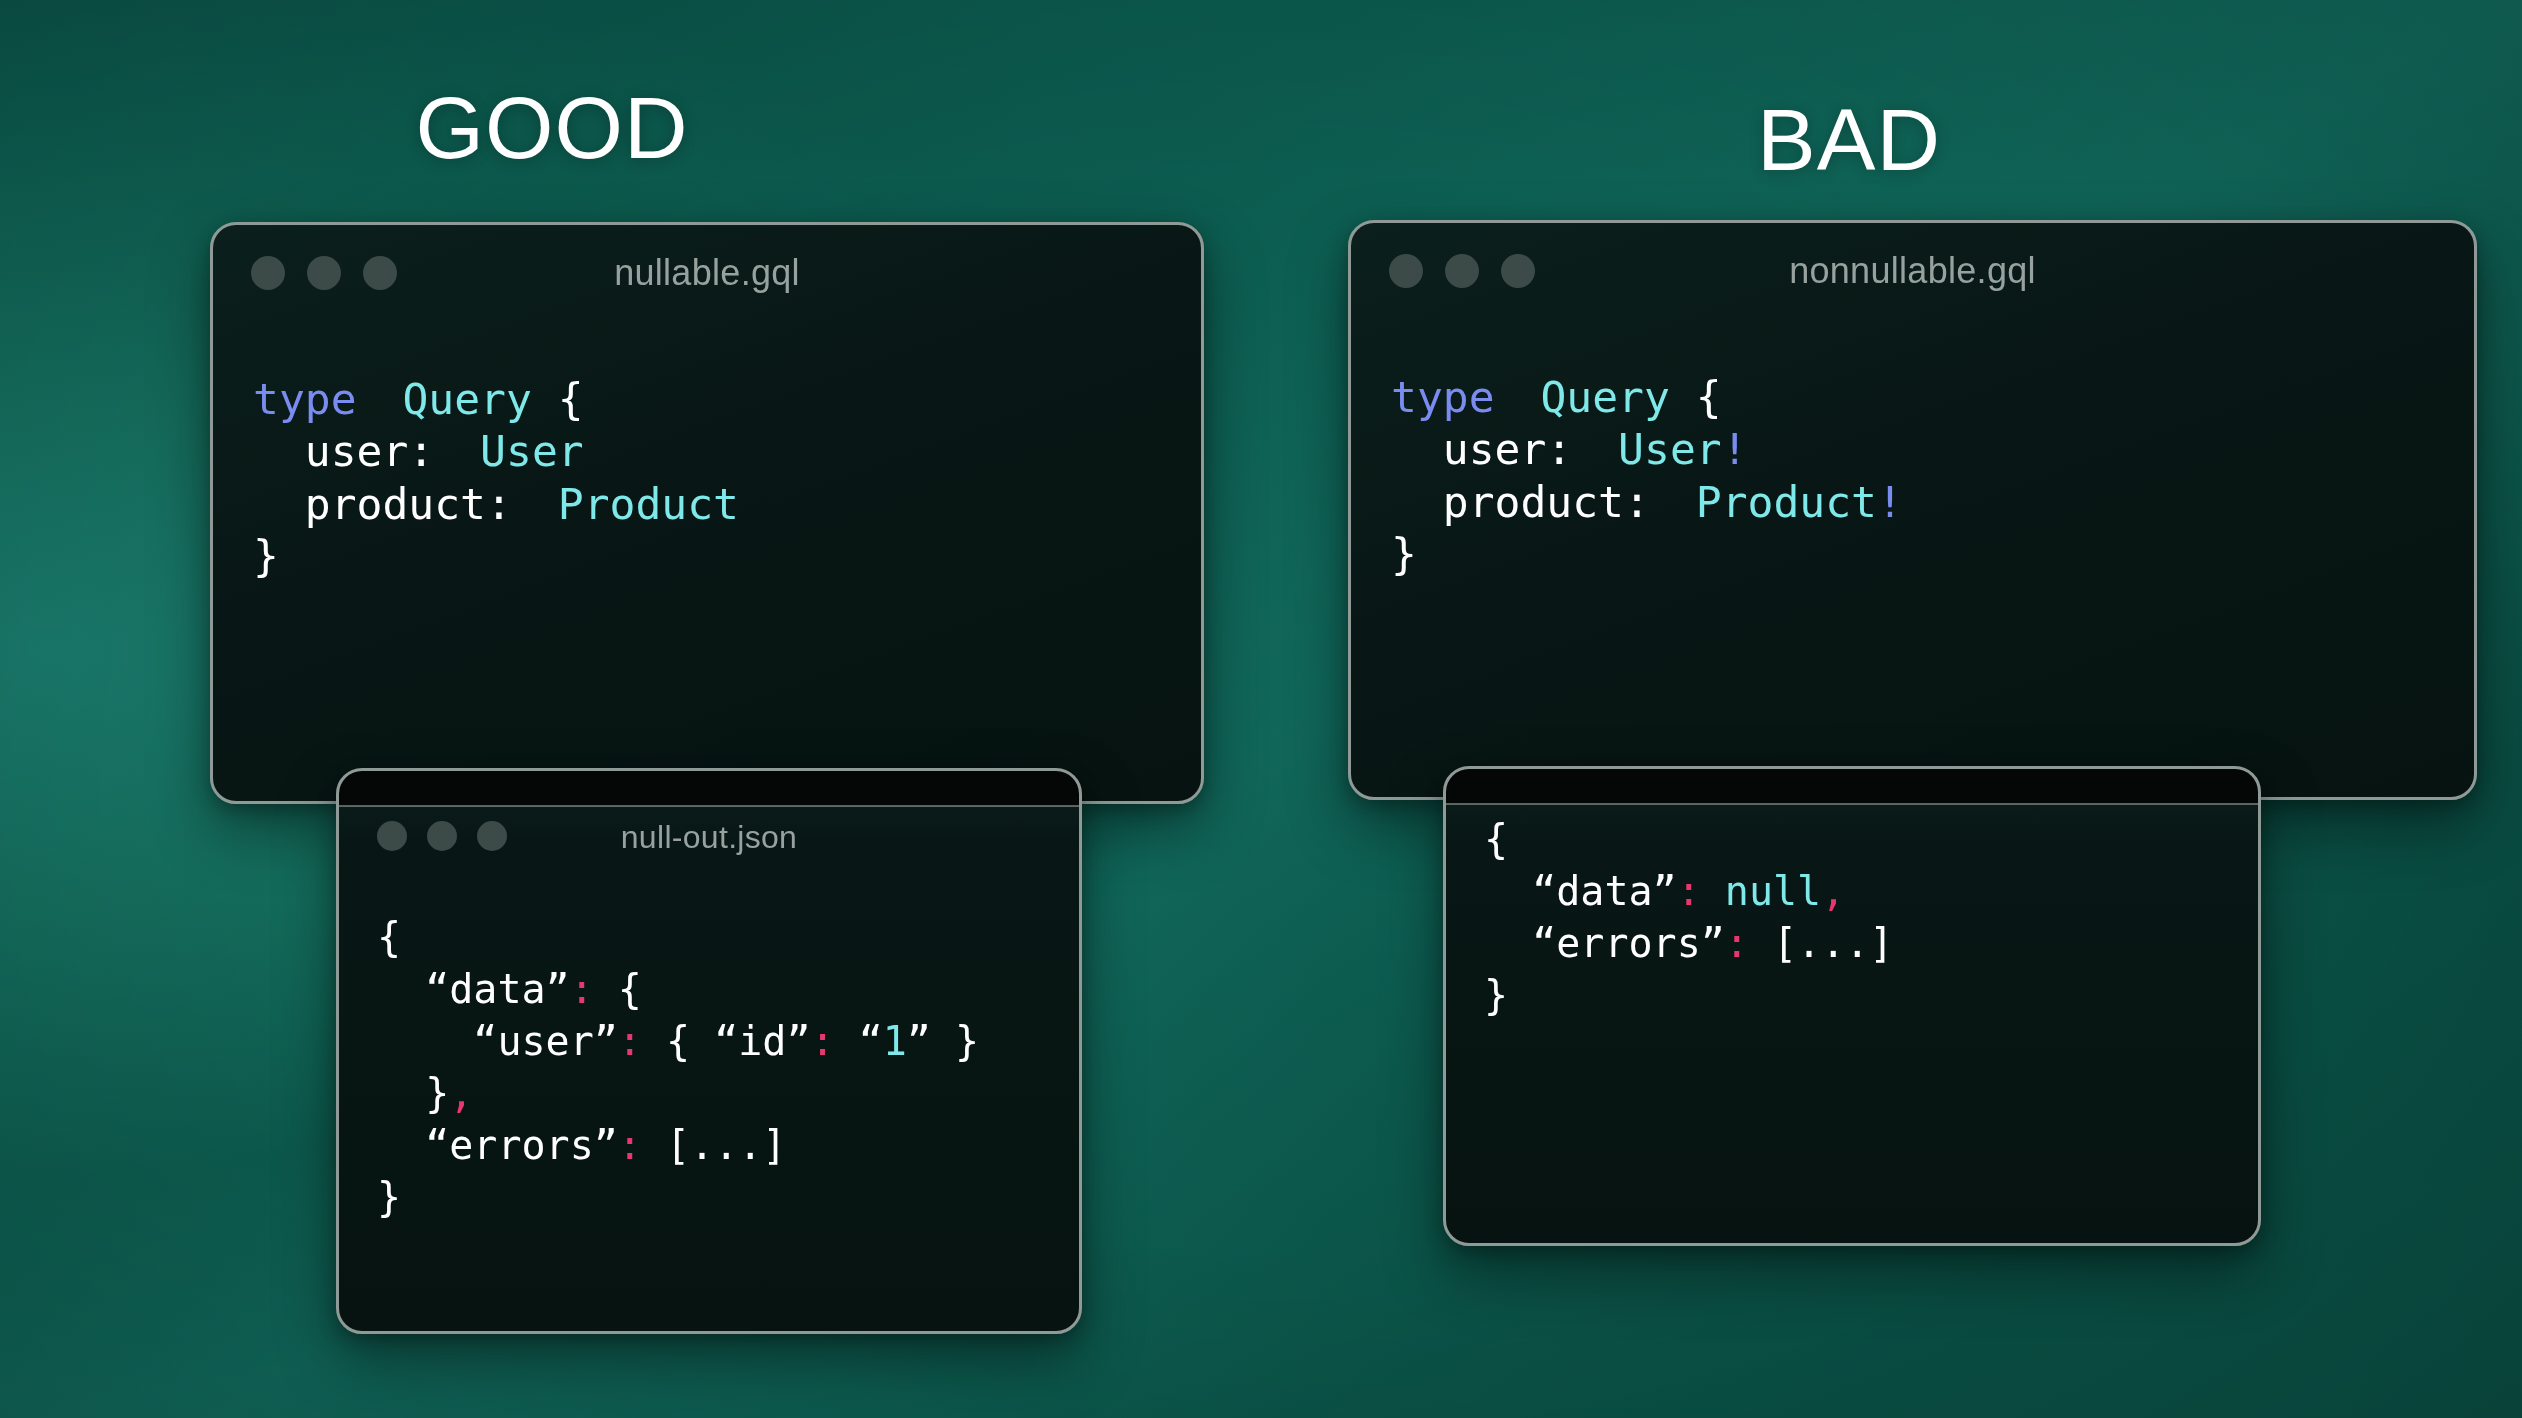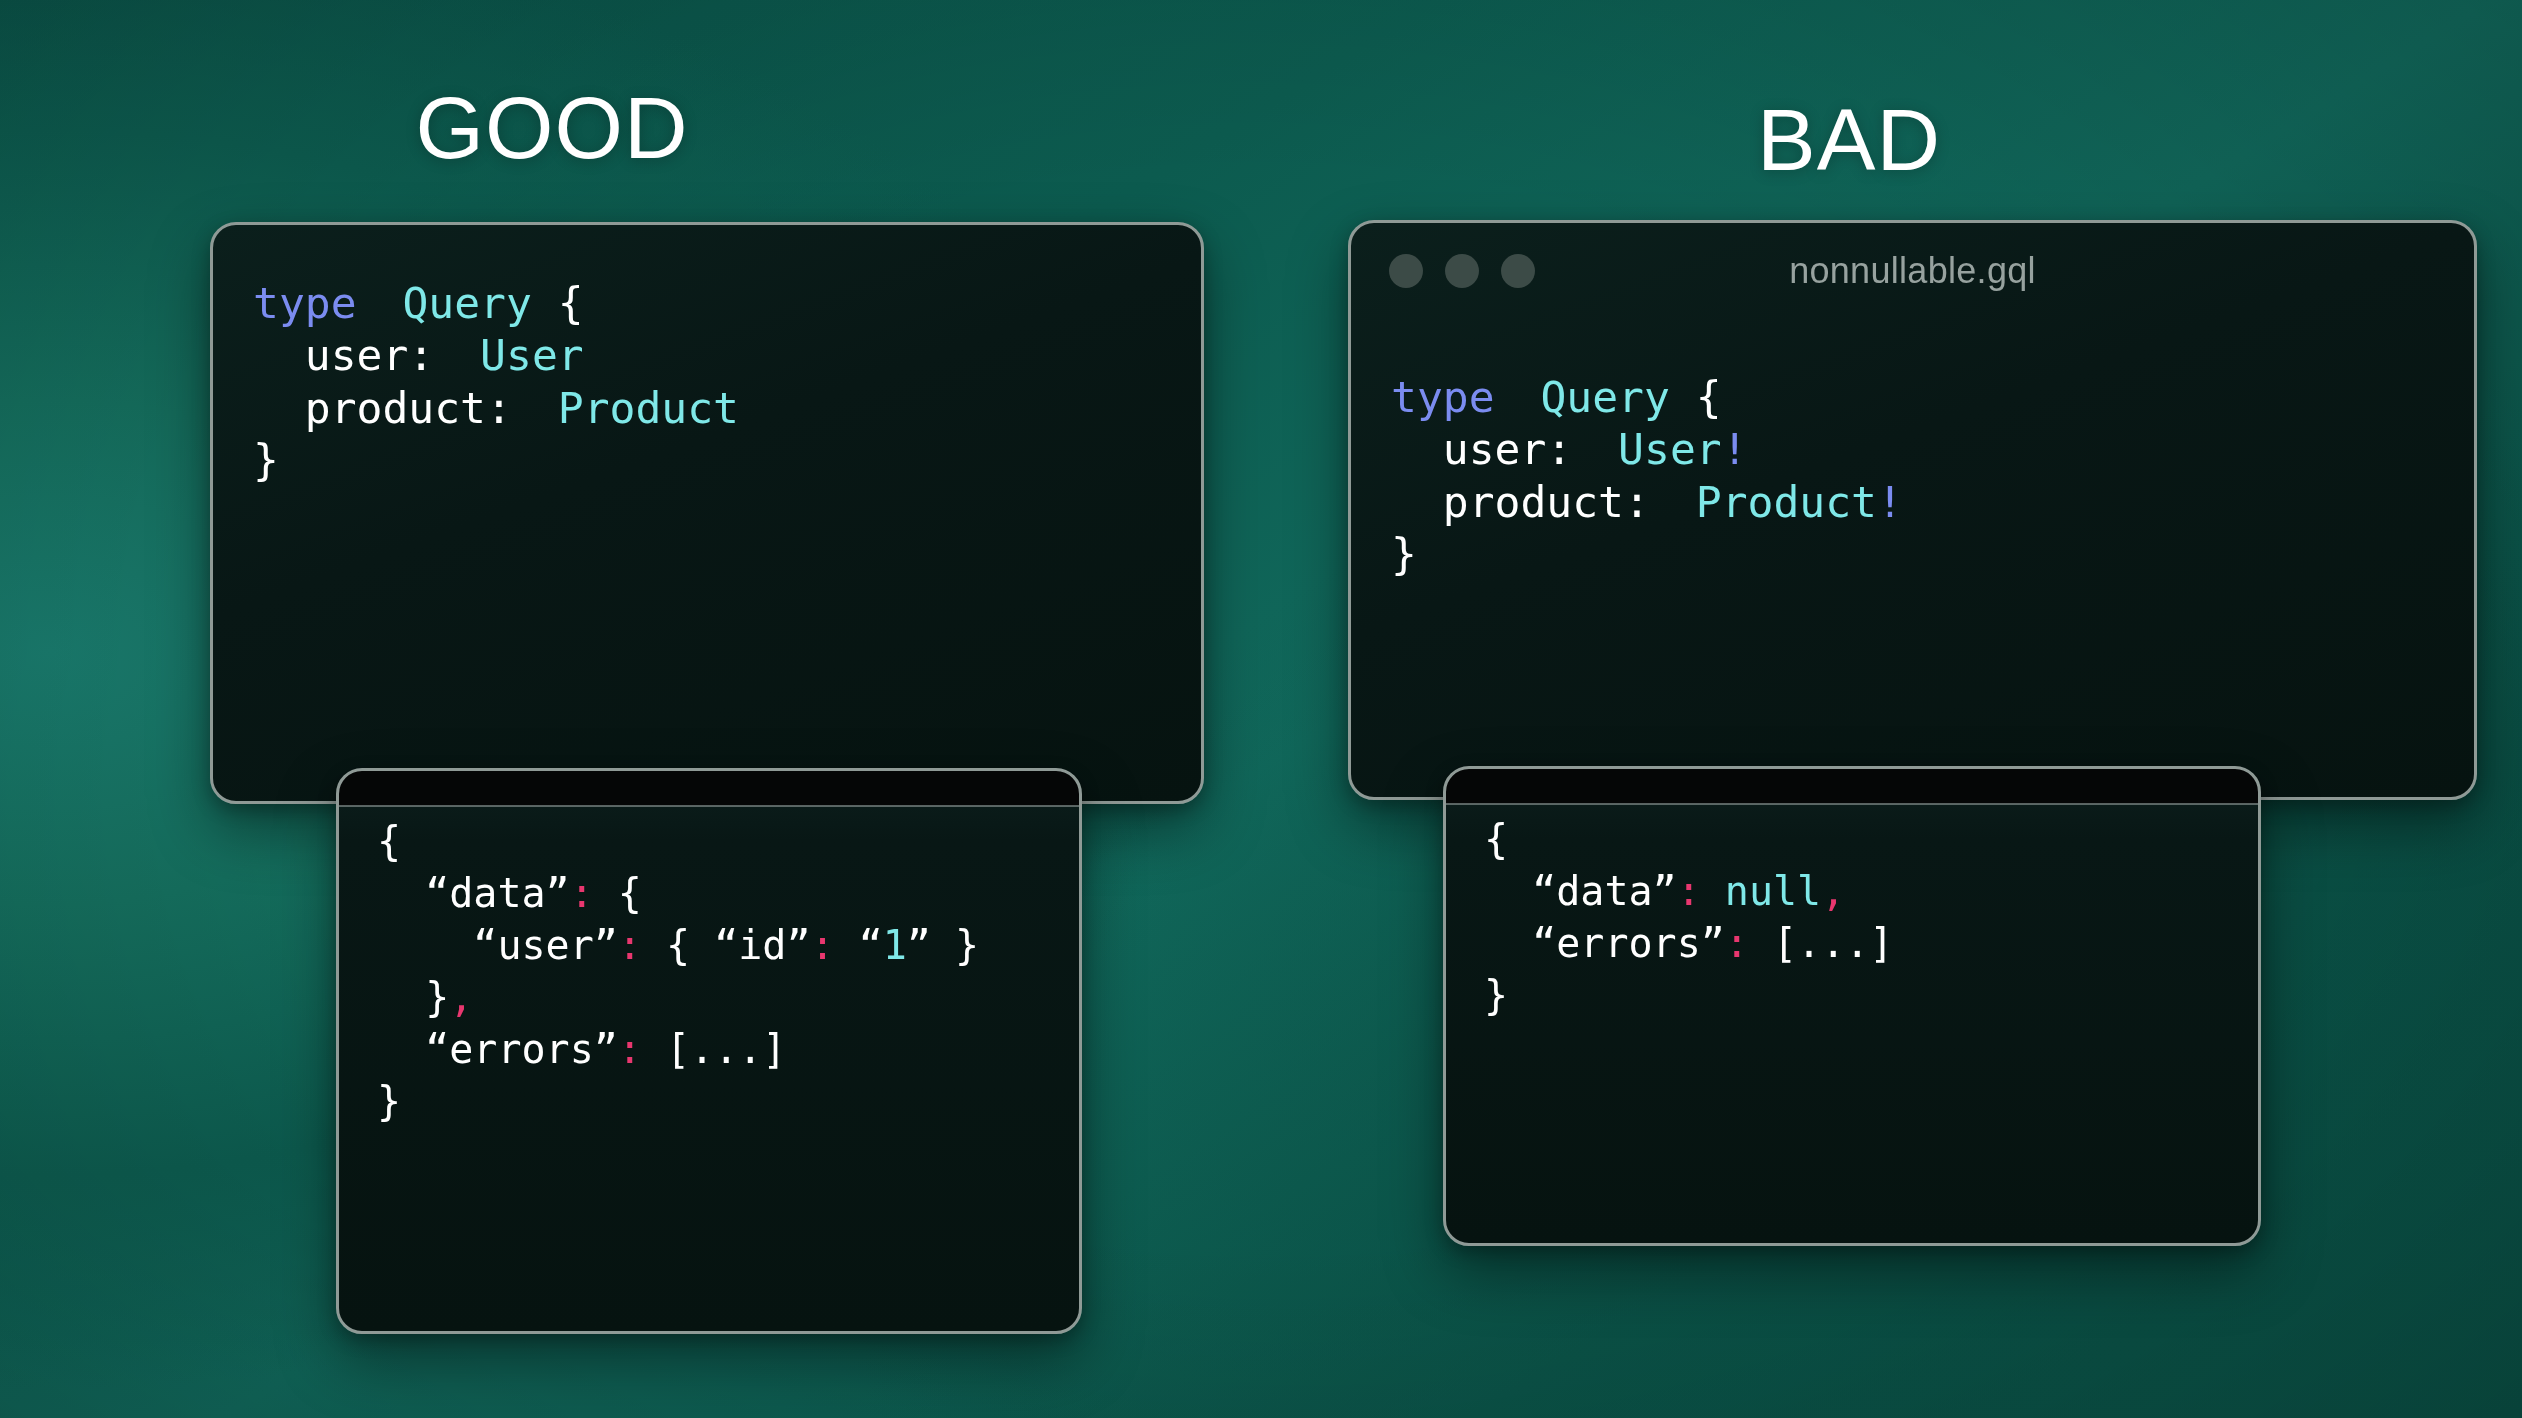--- a/index.html
+++ b/index.html
@@ -137,34 +137,50 @@
 <body>
 
 <div id="bg-base"></div>
 <div id="bg-vignette"></div>
 
 <div class="column-title" id="title-good">GOOD</div>
 
 <div class="column-title" id="title-bad">BAD</div>
 
 <div class="win win-gql" id="win-gql-good">
+  <div class="titlebar">
+    <div class="dots">
+      <span class="dot"></span>
+      <span class="dot"></span>
+      <span class="dot"></span>
+    </div>
+    <span class="filename">nullable.gql</span>
+  </div>
   <div class="code"><span class="line"><span class="tk-key">type</span><span class="tk-plain"> </span><span class="tk-type">Query</span><span class="tk-plain"> </span><span class="tk-punc">{</span></span><span class="line"><span class="tk-plain">  user: </span><span class="tk-type">User</span></span><span class="line"><span class="tk-plain">  product: </span><span class="tk-type">Product</span></span><span class="line"><span class="tk-punc">}</span></span></div>
 </div>
 
 <div class="win win-gql" id="win-gql-bad">
   <div class="titlebar">
     <div class="dots">
       <span class="dot"></span>
       <span class="dot"></span>
       <span class="dot"></span>
     </div>
     <span class="filename">nonnullable.gql</span>
   </div>
   <div class="code"><span class="line"><span class="tk-key">type</span><span class="tk-plain"> </span><span class="tk-type">Query</span><span class="tk-plain"> </span><span class="tk-punc">{</span></span><span class="line"><span class="tk-plain">  user: </span><span class="tk-type">User</span><span class="tk-key">!</span></span><span class="line"><span class="tk-plain">  product: </span><span class="tk-type">Product</span><span class="tk-key">!</span></span><span class="line"><span class="tk-punc">}</span></span></div>
 </div>
 
 <div class="win win-json" id="win-json-good">
+  <div class="titlebar">
+    <div class="dots">
+      <span class="dot"></span>
+      <span class="dot"></span>
+      <span class="dot"></span>
+    </div>
+    <span class="filename">null-out.json</span>
+  </div>
   <div class="code"><span class="line"><span class="tk-punc">{</span></span><span class="line"><span class="tk-str">  “data”</span><span class="tk-colon">:</span><span class="tk-punc"> {</span></span><span class="line"><span class="tk-str">    “user”</span><span class="tk-colon">:</span><span class="tk-punc"> { </span><span class="tk-str">“id”</span><span class="tk-colon">:</span><span class="tk-str"> “</span><span class="tk-val">1</span><span class="tk-str">”</span><span class="tk-punc"> }</span></span><span class="line"><span class="tk-punc">  }</span><span class="tk-colon">,</span></span><span class="line"><span class="tk-str">  “errors”</span><span class="tk-colon">:</span><span class="tk-punc"> [...]</span></span><span class="line"><span class="tk-punc">}</span></span></div>
 </div>
 
 <div class="win win-json" id="win-json-bad">
   <div class="code"><span class="line"><span class="tk-punc">{</span></span><span class="line"><span class="tk-str">  “data”</span><span class="tk-colon">:</span><span class="tk-plain"> </span><span class="tk-val">null</span><span class="tk-colon">,</span></span><span class="line"><span class="tk-str">  “errors”</span><span class="tk-colon">:</span><span class="tk-punc"> [...]</span></span><span class="line"><span class="tk-punc">}</span></span></div>
 </div>
 
 </body></html>

